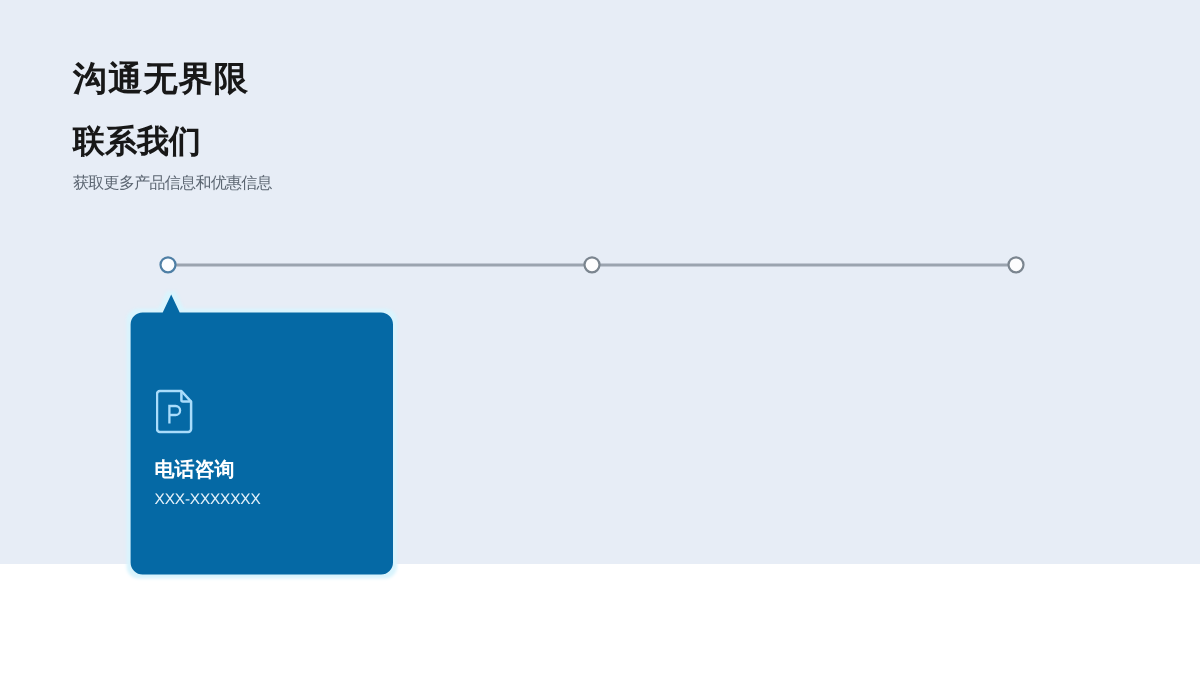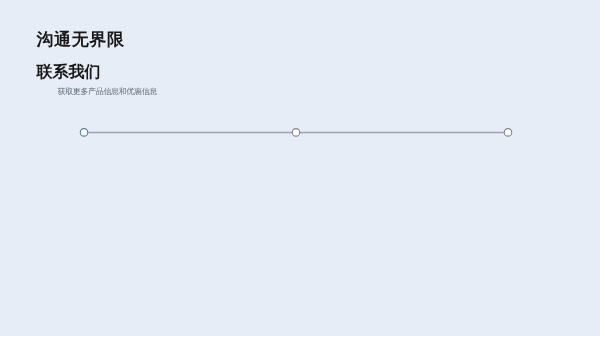--- a/index.html
+++ b/index.html
@@ -2,37 +2,37 @@
 <html><head>
 <meta charset="utf-8">
 <style>
   html, body { margin: 0; padding: 0; }
   body {
     width: 600px; height: 338px; overflow: hidden;
     font-family: "Liberation Sans", sans-serif;
     -webkit-font-smoothing: antialiased;
   }
   .slide {
-    position: relative; width: 600px; height: 336px;
+    position: relative; width: 600px; height: 282px;
     background: #e7edf6;
   }
   .title {
     position: absolute; left: 36.5px; top: 31px;
     font-size: 17px; font-weight: 700; color: #181818;
     line-height: 1; letter-spacing: 0.6px; white-space: nowrap;
   }
   .subtitle {
     position: absolute; left: 36.5px; top: 64px;
     font-size: 16px; font-weight: 700; color: #181818;
     line-height: 1; white-space: nowrap;
   }
   .desc {
     position: absolute; left: 36.5px; top: 87.5px;
     font-size: 8px; font-weight: 400; color: #5c6672;
-    line-height: 1; letter-spacing: -0.35px; white-space: nowrap; margin-left: 21px;
+    line-height: 1; letter-spacing: -0.35px; white-space: nowrap;
   }
 
   .timeline-svg { position: absolute; left: 0; top: 0; }
 
   .card {
     position: absolute; top: 156.3px;
     width: 131.2px; height: 131px;
   }
   .card-shape {
     position: absolute; left: -8.3px; top: -16.3px;
@@ -74,16 +74,34 @@
     </defs>
   </svg>
 
   <svg class="timeline-svg" width="600" height="338">
     <line x1="84" y1="132.5" x2="508" y2="132.5" stroke="#9ba4af" stroke-width="1.5"></line>
     <circle cx="84" cy="132.4" r="3.75" fill="#fbfdff" stroke="#4e7fa5" stroke-width="1.1"></circle>
     <circle cx="296" cy="132.4" r="3.75" fill="#fdfdfe" stroke="#7b858f" stroke-width="1.1"></circle>
     <circle cx="508" cy="132.4" r="3.75" fill="#fdfdfe" stroke="#7b858f" stroke-width="1.1"></circle>
   </svg>
 
+  <div class="card" style="left:65.3px">
+    <svg class="card-shape" width="148" height="164" viewBox="0 0 148 164">
+      <g filter="url(#glow)">
+        <path d="M14.30 16.30 h10.05 l4.25 -9.0 l4.25 9.0 h100.65 a6.0 6.0 0 0 1 6.0 6.0 v119.00 a6.0 6.0 0 0 1 -6.0 6.0 h-119.20 a6.0 6.0 0 0 1 -6.0 -6.0 v-119.00 a6.0 6.0 0 0 1 6.0 -6.0 z" fill="#0569a5"></path>
+      </g>
+    </svg>
+    <div class="icon" style="left:12.5px;top:38px">
+      <svg width="20" height="24" viewBox="0 0 20 24" fill="none">
+        <g transform="translate(0.0,-0.4)">
+        <path d="M2.15 1.9 h10.55 l4.85 5.3 v13.75 a1.45 1.45 0 0 1 -1.45 1.45 h-14.15 a1.45 1.45 0 0 1 -1.45 -1.45 v-17.6 a1.45 1.45 0 0 1 1.45 -1.45 z" stroke="#a9dcfb" stroke-width="1.25" stroke-linejoin="round"></path>
+        <path d="M12.7 1.9 v4.55 a0.75 0.75 0 0 0 0.75 0.75 h4.3" stroke="#a9dcfb" stroke-width="1.25" stroke-linejoin="round"></path>
+        <path d="M6.7 18.2 v-8.8 h3.1 a2.25 2.25 0 0 1 0 4.5 h-3.1" stroke="#a9dcfb" stroke-width="1.15" stroke-linejoin="miter" stroke-linecap="butt"></path>
+        </g>
+      </svg>
+    </div>
+    <div class="ct" style="top:73.5px">电话咨询</div>
+    <div class="cs" style="top:89.5px">XXX-XXXXXXX</div>
+  </div>
 
 
 
 </div>
 
 </body></html>

